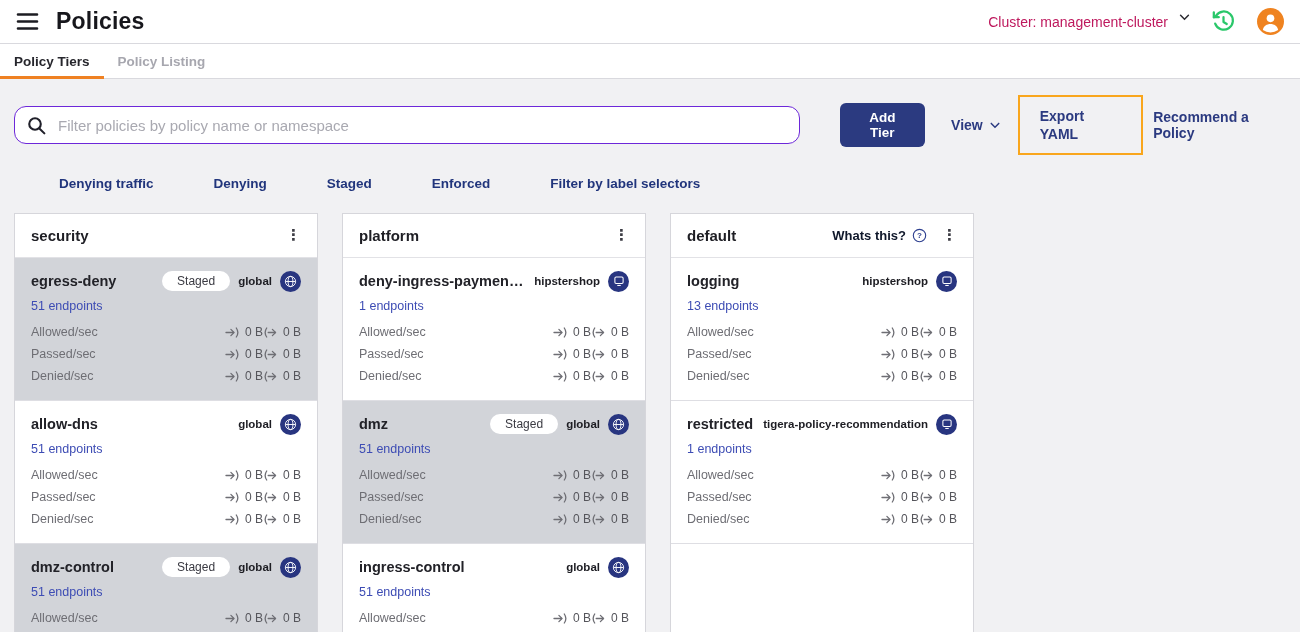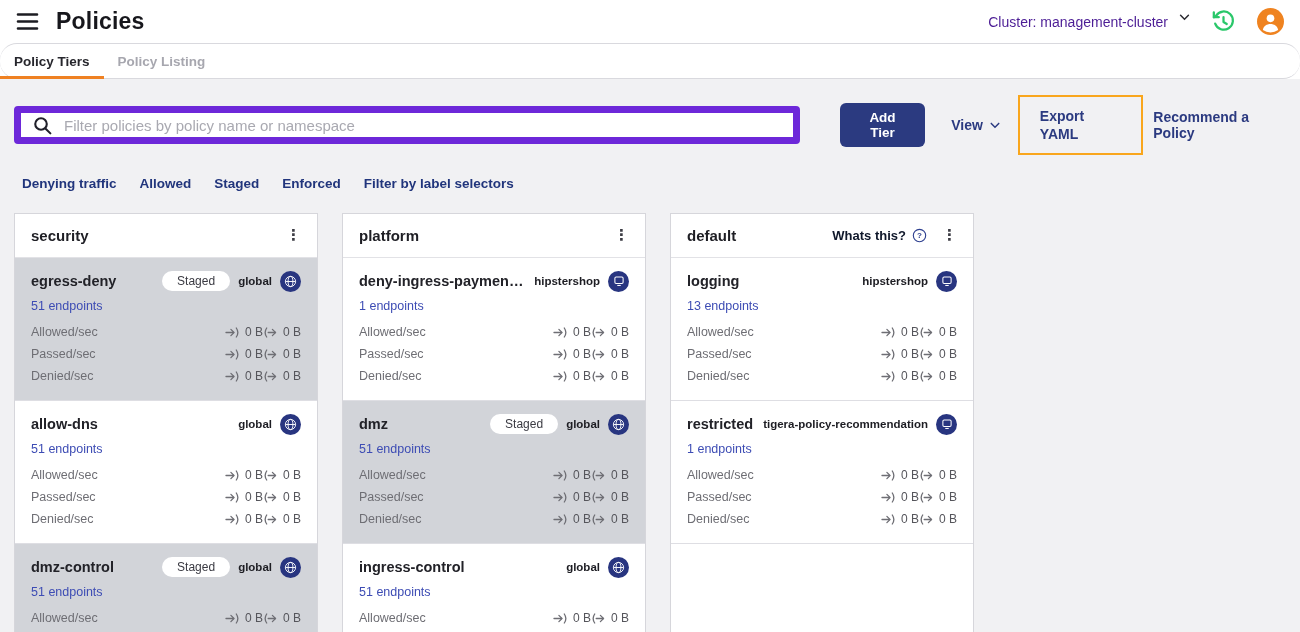--- a/index.html
+++ b/index.html
@@ -7,42 +7,42 @@
   body {
     width:1300px; height:632px; overflow:hidden;
     font-family:"Liberation Sans", sans-serif;
     background:#fff; color:#222;
   }
   
   .topbar { height:43px; display:flex; align-items:center; padding:0 16px; background:#fff; }
   .hamburger { cursor:pointer; display:flex; align-items:center; }
   .app-title { font-size:23px; font-weight:800; color:#17171c; margin-left:17px; letter-spacing:.2px; }
   .topbar-right { margin-left:auto; display:flex; align-items:center; gap:20px; }
-  .cluster-select { font-size:14px; color:#4c1d95; display:flex; align-items:flex-start; gap:11px; cursor:pointer; }
+  .cluster-select { font-size:14px; color:#be185d; display:flex; align-items:flex-start; gap:11px; cursor:pointer; }
   .icon-btn { display:flex; align-items:center; cursor:pointer; }
   
-  .tabbar { height:36px; border-top:1px solid #d9d9de; border-bottom:1px solid #d9d9de; display:flex; background:#fff;border-radius:17px; }
+  .tabbar { height:36px; border-top:1px solid #d9d9de; border-bottom:1px solid #d9d9de; display:flex; background:#fff; }
   .tab { padding:0 14px; display:flex; align-items:center; font-size:13.5px; font-weight:700; color:#a7a7af; position:relative; cursor:pointer; }
   .tab.active { color:#26262c; }
   .tab.active::after { content:""; position:absolute; left:0; right:0; bottom:-1px; height:3px; background:var(--tab-underline,#EF8122); }
   
   .content { background:var(--page-bg,#F1F1F3); height:553px; padding:16px 14px 0; }
   .toolbar { display:flex; align-items:center; }
-  .searchbox { width:813px; height:38px; background:#fff; border:7px solid #6d28d9; border-radius:4px; display:flex; align-items:center; padding:9px 11px; gap:9px; }
+  .searchbox { width:813px; height:38px; background:#fff; border:1px solid #6d28d9; border-radius:12px; display:flex; align-items:center; padding:9px 11px; gap:9px; }
   .searchbox input { border:0; outline:0; flex:1; font-size:15px; color:#333; font-family:inherit; background:transparent; }
   .searchbox input::placeholder { color:#a9a9b1; }
   .toolbar-actions { display:flex; align-items:center; margin-left:40px; }
   .btn-primary { background:var(--navy,#2B3A80); color:#fff; font-size:13.5px; font-weight:700; padding:7px 17px; border-radius:6px; border:0; font-family:inherit; cursor:pointer; }
   .view-btn { color:var(--navy,#2B3A80); font-weight:700; font-size:14px; display:flex; align-items:center; gap:7px; cursor:pointer; margin-left:26px; }
   .export-wrap { border:2px solid var(--export-highlight,#F9A61C); padding:10px 20px; margin-left:18px; cursor:pointer; }
   .link-btn { color:var(--navy,#2B3A80); font-weight:700; font-size:14px; cursor:pointer; }
   .recommend-btn { margin-left:10px; }
   
   .filters { display:flex; gap:23px; margin:21px 0 0 8px; }
-  .filter-link { color:#21357c; font-size:13.5px; font-weight:700; cursor:pointer; }
+  .filter-link { color:#21357c; font-size:13.5px; font-weight:700; cursor:pointer;margin-left:37px; }
   
   .board { display:flex; gap:24px; margin-top:22px; align-items:flex-start; }
   .tier-panel { width:304px; background:#fff; border:1px solid #d6d6db; min-height:462px; }
   .tier-header { height:44px; display:flex; align-items:center; padding:0 9px 0 16px; border-bottom:1px solid #e2e2e6; justify-content:space-between; }
   .tier-name { font-size:15px; font-weight:800; color:#1e1e24; }
   .tier-header-right { display:flex; align-items:center; gap:8px; }
   .help-link { color:#0f172a; font-size:13px; font-weight:600; display:flex; gap:6px; align-items:center; cursor:pointer; white-space:nowrap; }
   .kebab { font-size:15px; font-weight:700; color:#3c3c44; padding:1px 7px; cursor:pointer; font-family:"DejaVu Sans", sans-serif; line-height:1; }
   
   .policy-card { padding:11px 16px 13px; border-bottom:1px solid #dedee3; background:#fff; cursor:pointer; }
@@ -122,21 +122,21 @@
       </span>
       <span class="export-wrap">
         <span class="link-btn">Export YAML</span>
       </span>
       <span class="link-btn recommend-btn">Recommend a Policy</span>
     </div>
   </div>
 
   <div class="filters">
     <span class="filter-link">Denying traffic</span>
-    <span class="filter-link">Allowed</span>
+    <span class="filter-link">Denying</span>
     <span class="filter-link">Staged</span>
     <span class="filter-link">Enforced</span>
     <span class="filter-link">Filter by label selectors</span>
   </div>
 
   <div class="board">
   <div class="tier-panel">
     <div class="tier-header">
       <span class="tier-name">security</span>
       <span class="tier-header-right">

